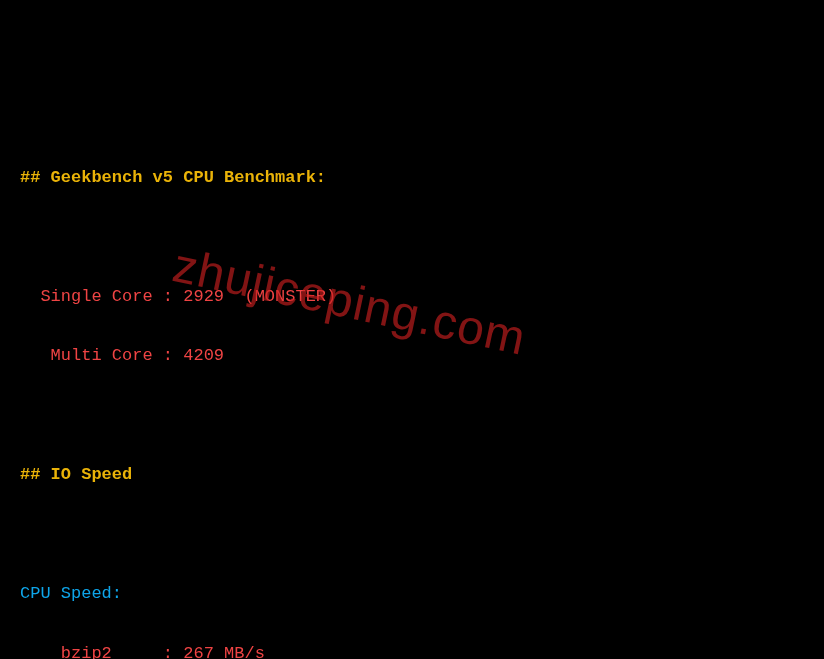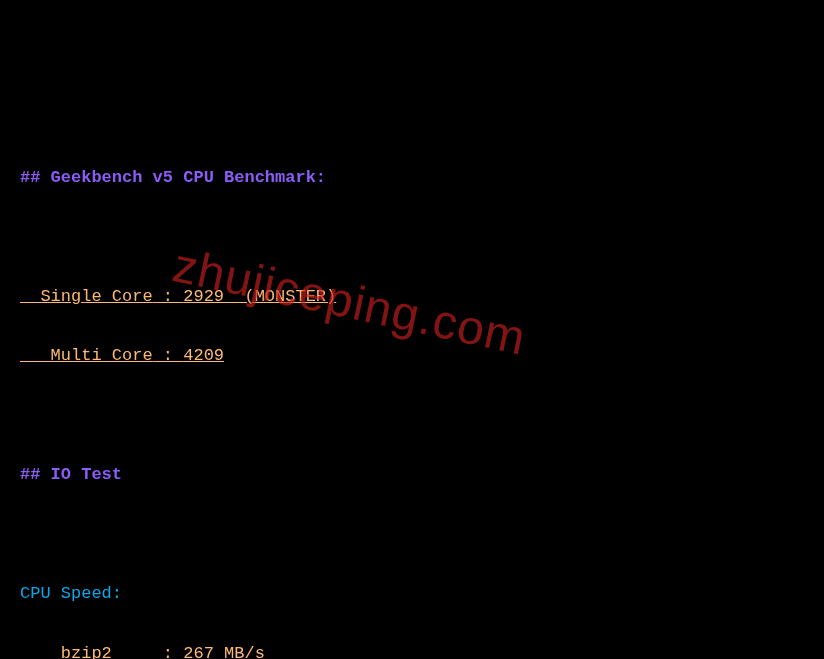--- a/index.html
+++ b/index.html
@@ -14,29 +14,28 @@
       font-size: 17px;
       line-height: 1.75;
       padding: 14px 20px;
       width: 824px;
       height: 659px;
       position: relative;
       white-space: pre;
       overflow: hidden;
     }
     .header {
-      color: #8b5cf6;
+      color: #eab308;
       font-weight: bold;
     }
     .label {
       color: #0ea5e9;
     }
     .value {
-      color: #fdba74;
-      text-decoration: underline;
+      color: #ef4444;
     }
     .watermark {
       position: absolute;
       top: 260px;
       left: 170px;
       font-size: 48px;
       color: rgba(200, 30, 30, 0.65);
       transform: rotate(12deg);
       font-family: Arial, sans-serif;
       font-weight: normal;
@@ -52,21 +51,21 @@
 <body>
 
 
 
 <div>
 <span class="line"><span class="header">## Geekbench v5 CPU Benchmark:</span></span>
 <span class="line"> </span>
 <span class="line"><span class="value">  Single Core</span><span class="value"> : </span><span class="value">2929  (MONSTER)</span></span>
 <span class="line"><span class="value">   Multi Core</span><span class="value"> : </span><span class="value">4209</span></span>
 <span class="line"> </span>
-<span class="line"><span class="header">## IO Test</span></span>
+<span class="line"><span class="header">## IO Speed</span></span>
 <span class="line"> </span>
 <span class="line"><span class="label">CPU Speed:</span></span>
 <span class="line"><span class="value">    bzip2    </span><span class="value"> : </span><span class="value">267 MB/s</span></span>
 
 
 
 
 
 
 

